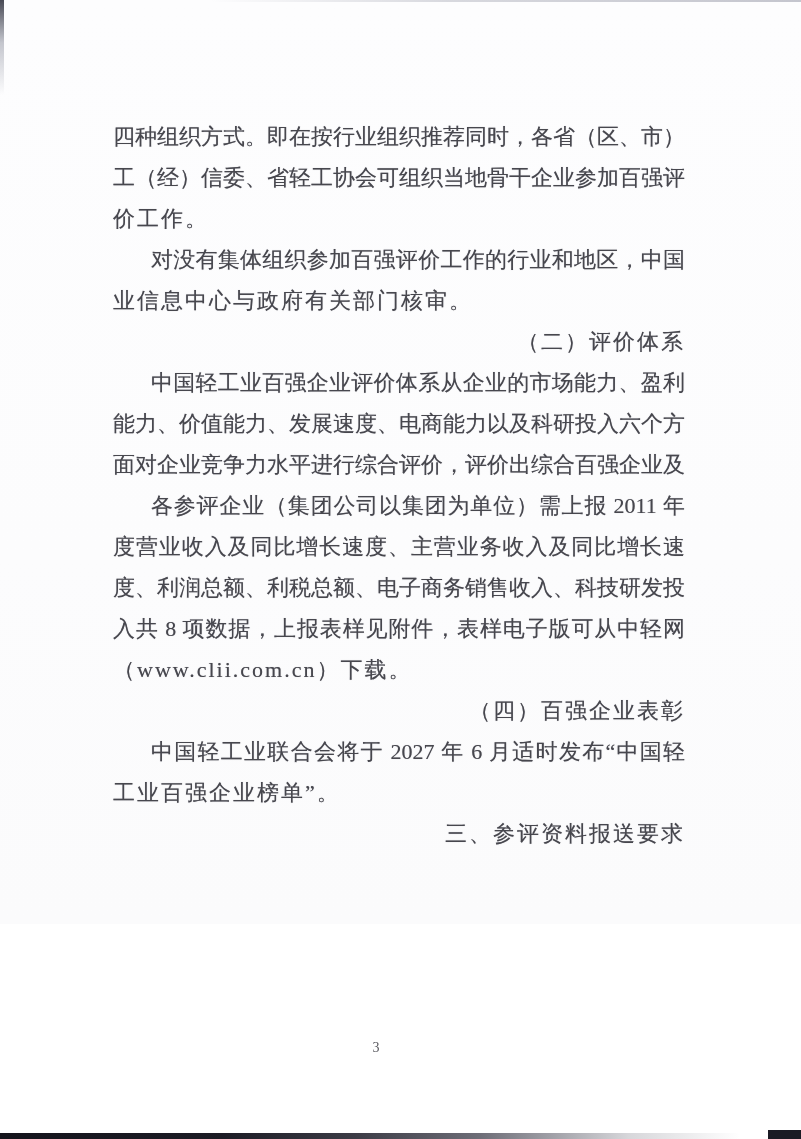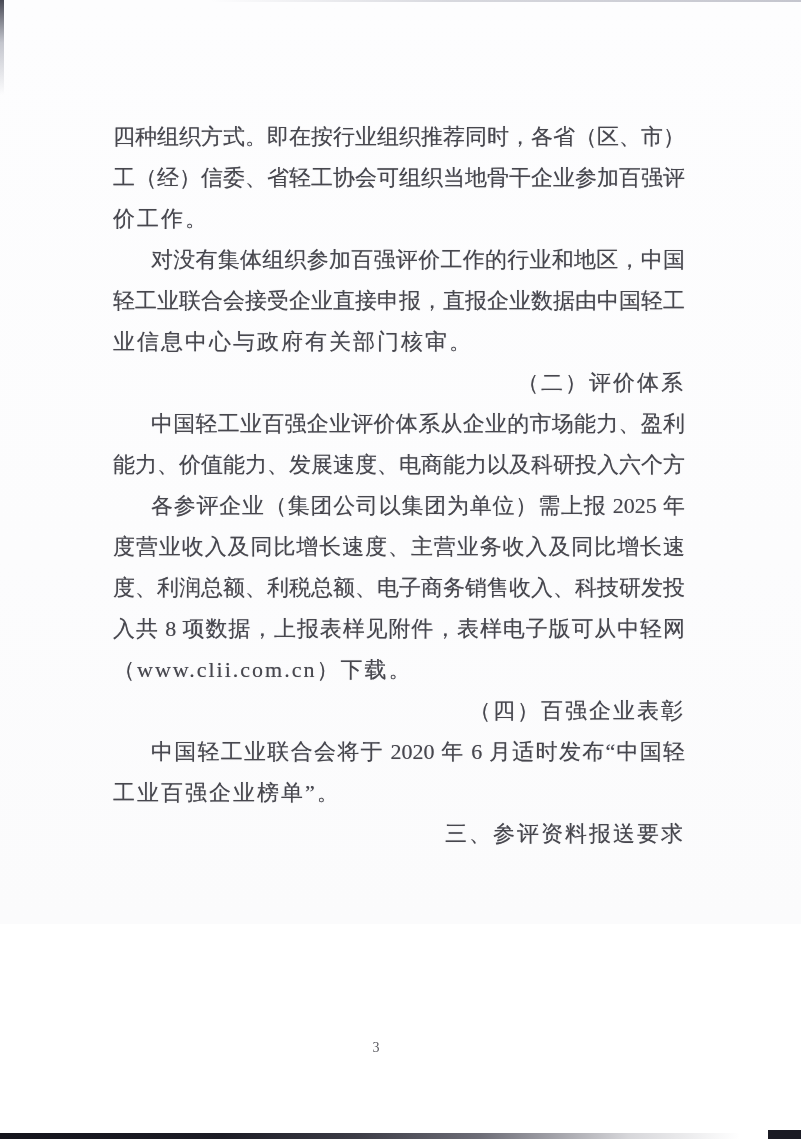--- a/index.html
+++ b/index.html
@@ -88,32 +88,32 @@
 
 <div class="page">
   <div class="edge-left-top"></div>
   <div class="edge-top-line"></div>
 
   <div class="text-block">
       <div class="line fill">四种组织方式。即在按行业组织推荐同时，各省（区、市）</div>
       <div class="line fill">工（经）信委、省轻工协会可组织当地骨干企业参加百强评</div>
       <div class="line">价工作。</div>
       <div class="line fill indent">对没有集体组织参加百强评价工作的行业和地区，中国</div>
-      <div class="line fill">轻工业联合会接受企业直接申报，直报企业数据由中国轻工</div>
       <div class="line">业信息中心与政府有关部门核审。</div>
       <div class="line indent">（二）评价体系</div>
       <div class="line fill indent">中国轻工业百强企业评价体系从企业的市场能力、盈利</div>
       <div class="line fill">能力、价值能力、发展速度、电商能力以及科研投入六个方</div>
-      <div class="line fill indent">各参评企业（集团公司以集团为单位）需上报 2025 年</div>
+      <div class="line fill">面对企业竞争力水平进行综合评价，评价出综合百强企业及</div>
+      <div class="line fill indent">各参评企业（集团公司以集团为单位）需上报 2011 年</div>
       <div class="line fill">度营业收入及同比增长速度、主营业务收入及同比增长速</div>
       <div class="line fill">度、利润总额、利税总额、电子商务销售收入、科技研发投</div>
       <div class="line fill">入共 8 项数据，上报表样见附件，表样电子版可从中轻网</div>
       <div class="line">（www.clii.com.cn）下载。</div>
       <div class="line indent">（四）百强企业表彰</div>
-      <div class="line fill indent">中国轻工业联合会将于 2020 年 6 月适时发布“中国轻</div>
+      <div class="line fill indent">中国轻工业联合会将于 2027 年 6 月适时发布“中国轻</div>
       <div class="line">工业百强企业榜单”。</div>
       <div class="line indent">三、参评资料报送要求</div>
     </div>
 
   <div class="page-number">3</div>
 
   <div class="edge-bottom-bar"></div>
   <div class="edge-bottom-right"></div>
 </div>
 

